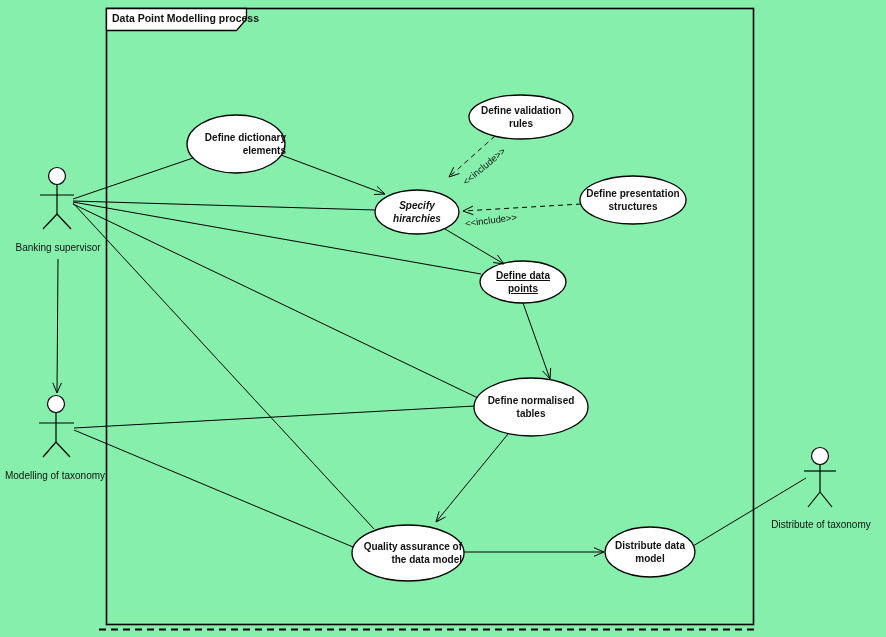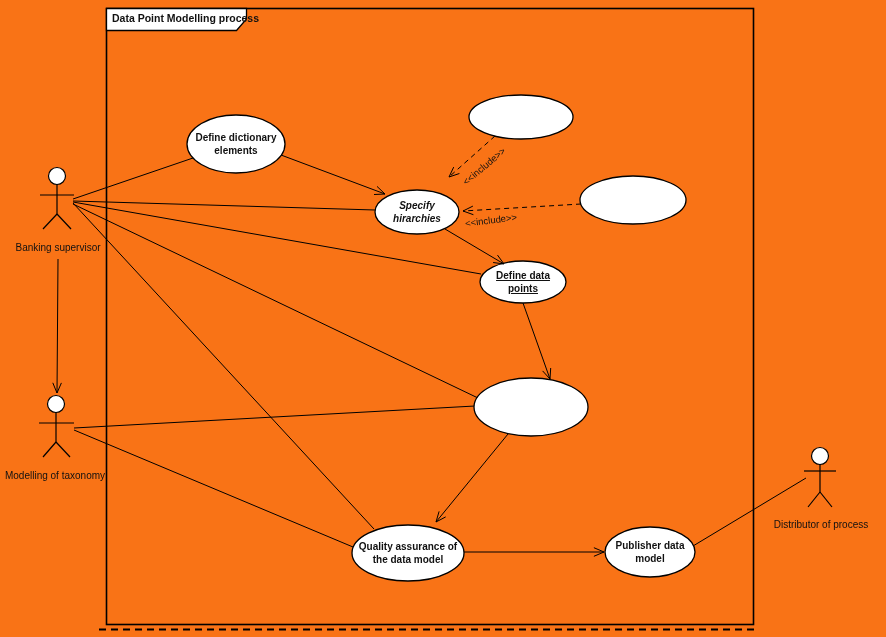--- a/index.html
+++ b/index.html
@@ -1,17 +1,17 @@
 <!DOCTYPE html>
 <html><head>
 <meta charset="utf-8">
 <style>
   html,body { margin:0; padding:0; background:#ffffff; }
   .stage {
-    position:relative; width:886px; height:637px; background:#f97316;
+    position:relative; width:886px; height:637px; background:#86efac;
     font-family:"Liberation Sans", sans-serif; overflow:hidden; color:#111;
   }
   .stage svg { position:absolute; left:0; top:0; }
   .lbl {
     position:absolute; text-align:center; font-weight:bold; font-size:10px;
     line-height:13px; color:#111; white-space:normal;
   }
   .actor-lbl {
     position:absolute; font-weight:normal; font-size:10px; color:#111;
     white-space:nowrap; transform:translateX(-50%);
@@ -100,26 +100,29 @@
       <circle cx="820" cy="456" r="8.5" fill="#ffffff"></circle>
       <line x1="820" y1="464" x2="820" y2="492"></line>
       <line x1="804" y1="471" x2="836" y2="471"></line>
       <line x1="820" y1="492" x2="808" y2="507"></line>
       <line x1="820" y1="492" x2="832" y2="507"></line>
     </g>
   </svg>
 
   <div class="frame-title">Data Point Modelling process</div>
 
-  <div class="lbl" style="left:186px; top:131px; width:100px;">Define dictionary elements</div>
+  <div class="lbl" style="left:186px; top:131px; width:100px;text-align:right;">Define dictionary elements</div>
+  <div class="lbl" style="left:471px; top:104px; width:100px;">Define validation rules</div>
   <div class="lbl" style="left:382px; top:199px; width:70px;font-style:italic;">Specify hirarchies</div>
+  <div class="lbl" style="left:577px; top:187px; width:112px;">Define presentation structures</div>
   <div class="lbl" style="left:483px; top:269px; width:80px;text-decoration:underline;">Define data points</div>
-  <div class="lbl" style="left:354px; top:540px; width:108px;">Quality assurance of the data model</div>
-  <div class="lbl" style="left:605px; top:539px; width:90px;">Publisher data model</div>
+  <div class="lbl" style="left:479px; top:394px; width:104px;">Define normalised tables</div>
+  <div class="lbl" style="left:354px; top:540px; width:108px;text-align:right;">Quality assurance of the data model</div>
+  <div class="lbl" style="left:605px; top:539px; width:90px;">Distribute data model</div>
 
   <div class="actor-lbl" style="left:58px; top:242px;">Banking supervisor</div>
   <div class="actor-lbl" style="left:55px; top:470px;">Modelling of taxonomy</div>
-  <div class="actor-lbl" style="left:821px; top:519px;">Distributor of process</div>
+  <div class="actor-lbl" style="left:821px; top:519px;">Distribute of taxonomy</div>
 
   <div class="stereo" style="left:484px; top:166px; transform:translate(-50%,-50%) rotate(-40deg);">&lt;&lt;include&gt;&gt;</div>
   <div class="stereo" style="left:491px; top:220px; transform:translate(-50%,-50%) rotate(-7deg);">&lt;&lt;include&gt;&gt;</div>
 
 </div>
 
 </body></html>

